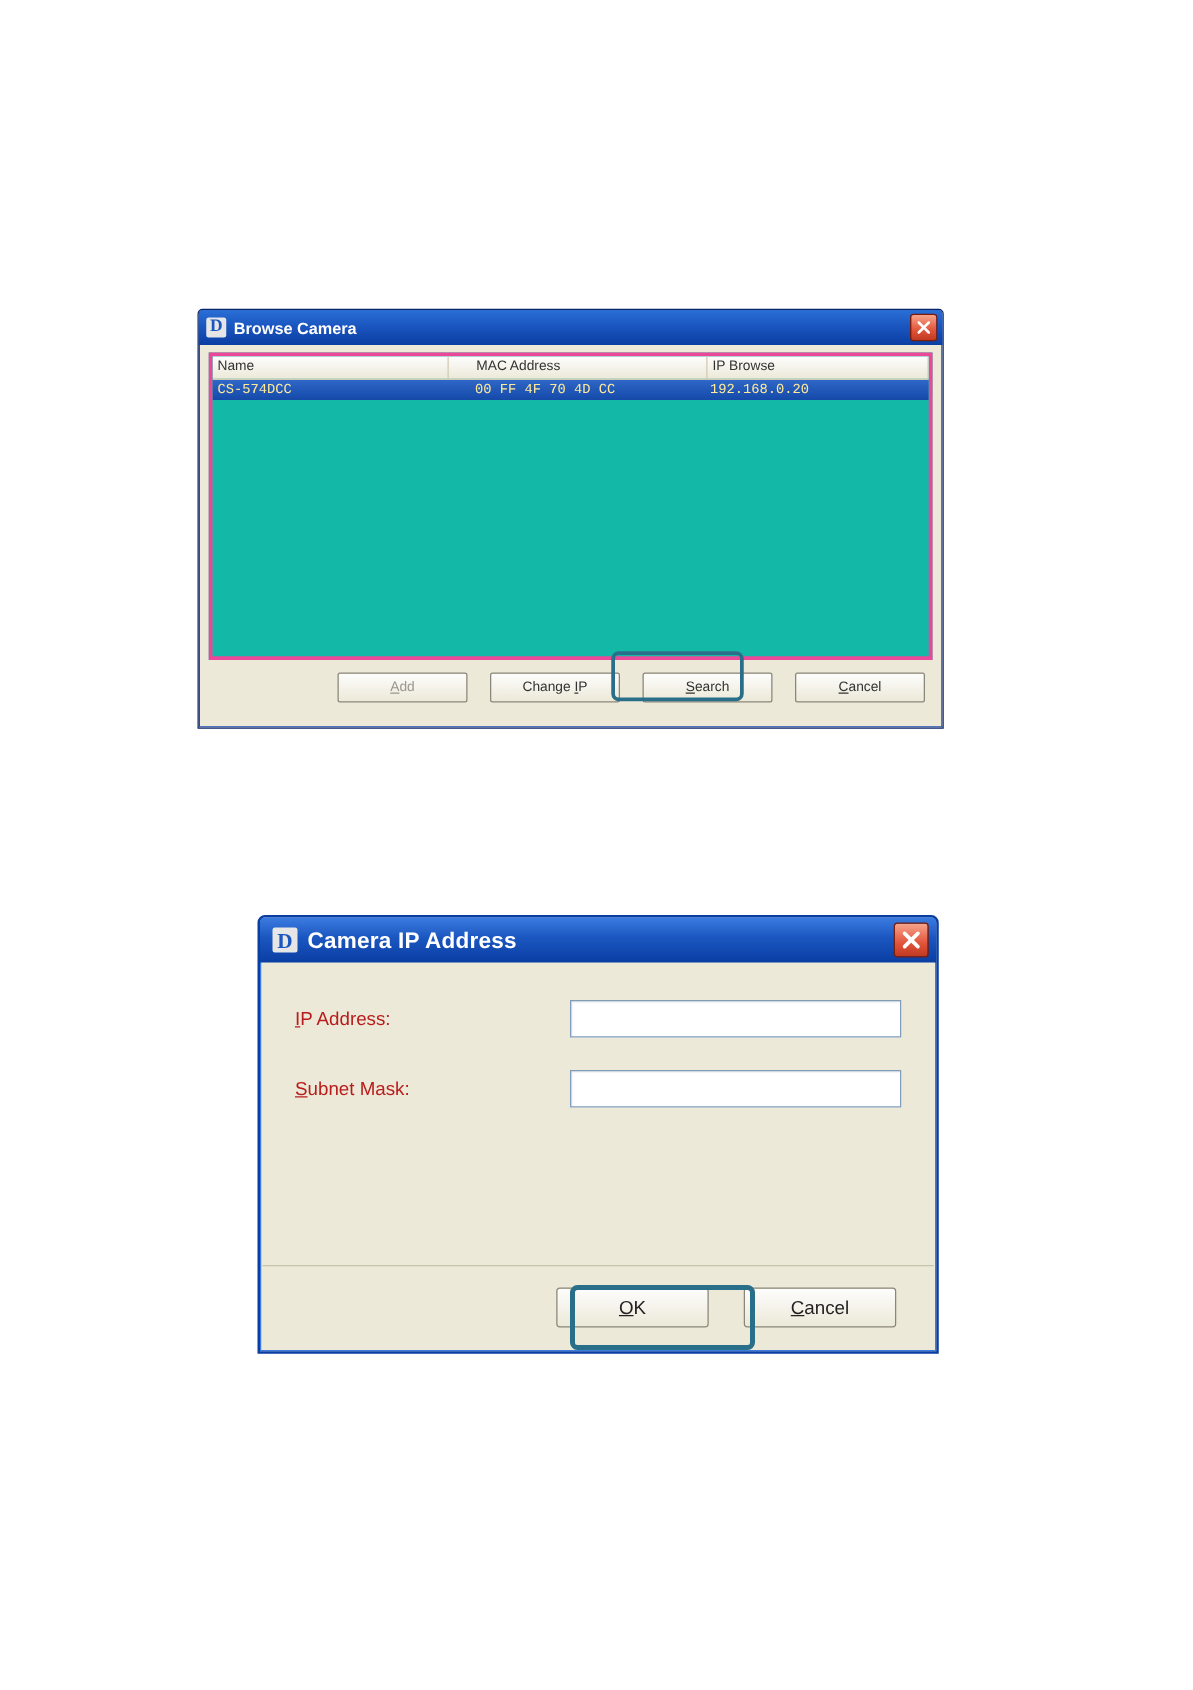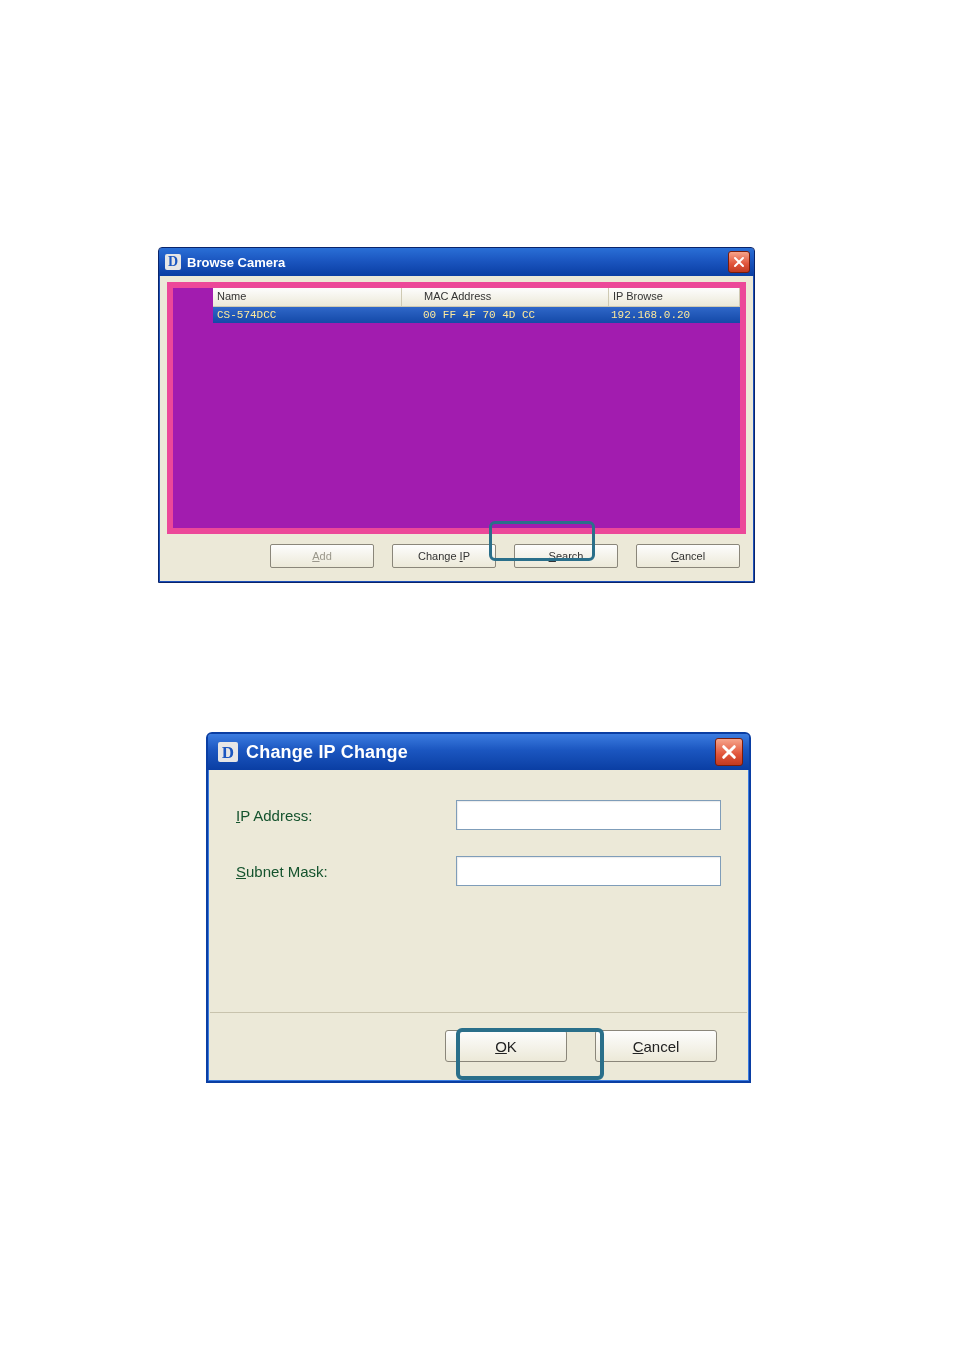--- a/index.html
+++ b/index.html
@@ -64,25 +64,24 @@
     align-items: center;
     justify-content: center;
     cursor: pointer;
   }
   .close-btn svg { display:block; }
 
   .win1 .body {
     padding: 6px 8px 8px 8px;
   }
   .win1 .listbox {
-    border: 6px solid #ec4899;
-    background: #a21caf;
+    border: 3px solid #ec4899;
+    background: #14b8a6;
     height: 240px;
     overflow: hidden;
-    padding-left: 40px;
   }
   .win1 .list-header {
     display: flex;
     height: 18px;
     font-size: 11px;
     background: linear-gradient(to bottom, #fdfdfd, #ece9d8);
     border-bottom: 1px solid #cfcab3;
   }
   .win1 .list-header .col {
     border-right: 1px solid #cfcab3;
@@ -194,21 +193,21 @@
   }
   .form-row {
     display: flex;
     align-items: center;
     height: 30px;
     margin-bottom: 26px;
   }
   .form-row .flabel {
     width: 220px;
     font-size: 15px;
-    color: #14532d;
+    color: #b91c1c;
   }
   .form-row .flabel .ul { text-decoration: underline; }
   .form-row .finput {
     flex: 1;
     height: 26px;
     border: 1px solid #7f9db9;
     background: #fff;
     box-shadow: inset 1px 1px 1px rgba(0,0,0,0.08);
   }
 
@@ -285,21 +284,21 @@
       <div class="xp-button"><span class="ul">S</span>earch</div>
       <div class="xp-button"><span class="ul">C</span>ancel</div>
     </div>
   </div>
   <div class="highlight-box1" style="left:330px; top:273px; width:100px; height:34px;"></div>
 </div>
 
 <div class="win2">
   <div class="titlebar">
     <div class="app-icon">D</div>
-    <div class="title-text">Change IP Change</div>
+    <div class="title-text">Camera IP Address</div>
     <div class="close-btn">
       <svg width="16" height="16" viewBox="0 0 12 12">
           <path d="M2 2 L10 10 M10 2 L2 10" stroke="#fff" stroke-width="2.2" stroke-linecap="round"></path>
         </svg>
     </div>
   </div>
   <div class="body">
     <div class="form-row">
       <div class="flabel"><span class="ul">I</span>P Address:</div>
       <input class="finput" value="" style="">

